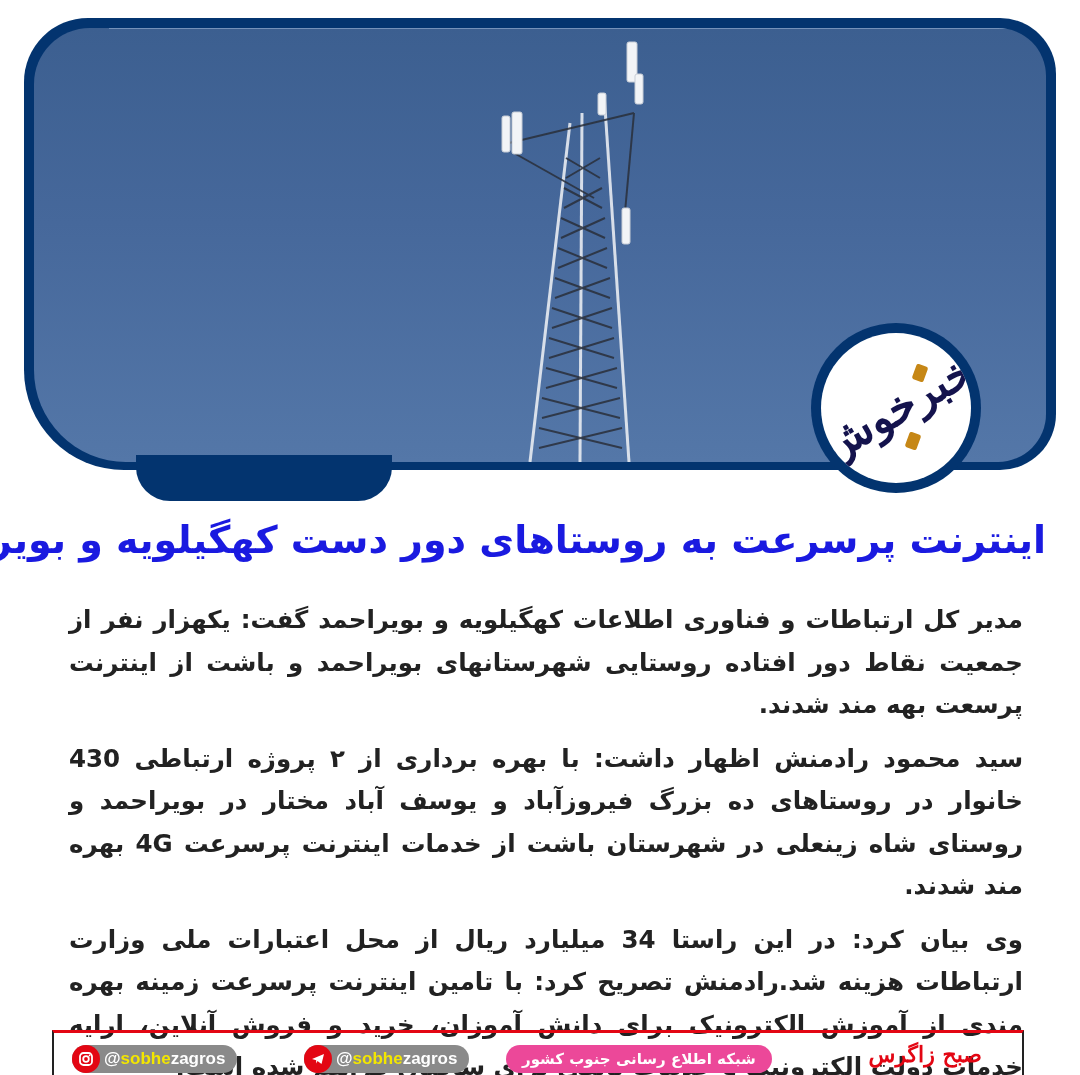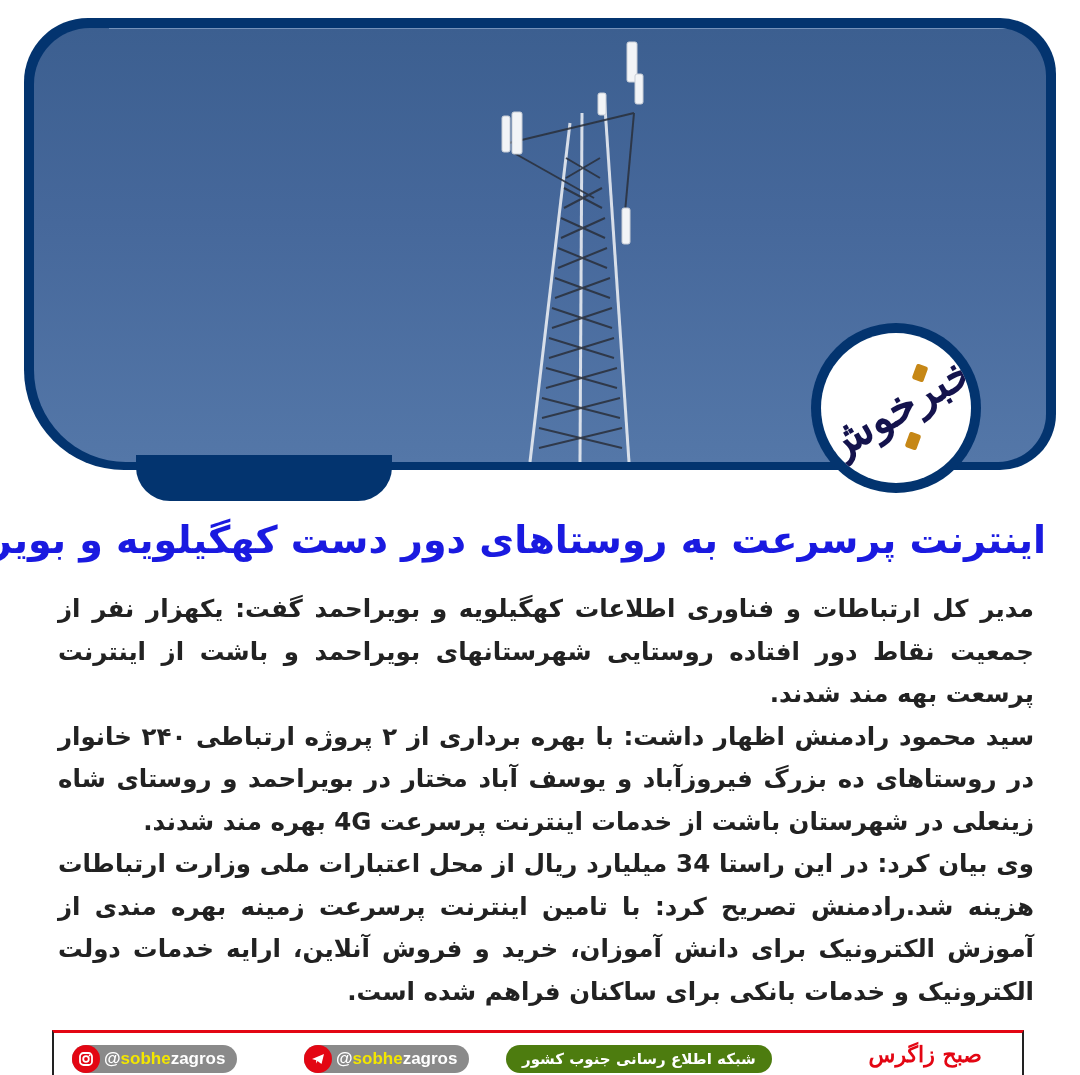--- a/index.html
+++ b/index.html
@@ -16,28 +16,28 @@
       background:#03346f; }
     .logo { position:absolute; left:821px; top:333px; width:150px; height:150px; border-radius:50%; background:#ffffff;
       display:flex; align-items:center; justify-content:center; overflow:hidden; }
     .logo-text { font-family:"DejaVu Serif", serif; font-size:44px; color:#14134d; font-weight:bold; transform:rotate(-30deg); }
     .logo-dot { position:absolute; width:12px; height:16px; background:#c68716; border-radius:2px; transform:rotate(20deg); }
     .headline { position:absolute; left:36px; top:510px; width:1010px; height:60px; text-align:center; direction:rtl;
       font-family:"DejaVu Sans", sans-serif; font-weight:bold; font-size:38px; color:#1a1ae0; line-height:60px;
       white-space:nowrap; letter-spacing:-1px; }
     .body-text { position:absolute; left:58px; top:588px; width:976px; direction:rtl; text-align:justify;
       font-family:"DejaVu Sans", sans-serif; font-weight:bold; font-size:24.5px; line-height:42.5px; color:#222; }
-    .body-text p { margin:0; text-align-last:right; }
+    .body-text p { margin:11px; text-align-last:right; }
     .footer { position:absolute; left:52px; top:1030px; width:968px; height:45px; border-top:3px solid #e30613;
       border-left:2px solid #222; border-right:2px solid #222; }
     .pill { position:absolute; top:12px; height:28px; border-radius:14px; display:flex; align-items:center; }
     .pill.gray { background:#8a8a8a; color:#fff; font-family:"Liberation Sans", sans-serif; font-weight:bold; font-size:17px; padding:0 12px 0 0; }
     .pill .circ { width:28px; height:28px; border-radius:50%; background:#e30613; display:flex; align-items:center; justify-content:center; margin-right:4px; }
     .pill .hl { color:#f3e600; }
-    .pill.red { background:#4d7c0f; color:#fff; font-size:15px; font-weight:bold; padding:0 16px; direction:rtl; }
+    .pill.red { background:#ec4899; color:#fff; font-size:15px; font-weight:bold; padding:0 16px; direction:rtl; }
     .brand { position:absolute; right:40px; top:8px; color:#e30613; font-weight:bold; font-size:22px; direction:rtl;
       font-family:"DejaVu Serif", serif;text-align:right; }
   </style>
 </head>
 <body>
 
 <div class="frame"></div>
 <div class="photo">
   <div class="photo-topline"></div>
   <svg width="1012" height="434" viewBox="0 0 1012 434" style="position:absolute;left:0;top:0">
@@ -69,21 +69,21 @@
 <div class="logo">
   <span class="logo-text">خبرخوش</span>
   <span class="logo-dot" style="left:93px;top:32px"></span>
   <span class="logo-dot" style="left:86px;top:100px"></span>
 </div>
 
 <div class="headline">اینترنت پرسرعت به روستاهای دور دست کهگیلویه و بویراحمد رسید</div>
 
 <div class="body-text">
   <p>مدیر کل ارتباطات و فناوری اطلاعات کهگیلویه و بویراحمد گفت: یکهزار نفر از جمعیت نقاط دور افتاده روستایی شهرستانهای بویراحمد و باشت از اینترنت پرسعت بهه مند شدند.</p>
-  <p>سید محمود رادمنش اظهار داشت: با بهره برداری از ۲ پروژه ارتباطی ۲۴۰ خانوار در روستاهای ده بزرگ فیروزآباد و یوسف آباد مختار در بویراحمد و روستای شاه زینعلی در شهرستان باشت از خدمات اینترنت پرسرعت 4G بهره مند شدند.</p>
+  <p>سید محمود رادمنش اظهار داشت: با بهره برداری از ۲ پروژه ارتباطی 430 خانوار در روستاهای ده بزرگ فیروزآباد و یوسف آباد مختار در بویراحمد و روستای شاه زینعلی در شهرستان باشت از خدمات اینترنت پرسرعت 4G بهره مند شدند.</p>
   <p>وی بیان کرد: در این راستا 34 میلیارد ریال از محل اعتبارات ملی وزارت ارتباطات هزینه شد.رادمنش تصریح کرد: با تامین اینترنت پرسرعت زمینه بهره مندی از آموزش الکترونیک برای دانش آموزان، خرید و فروش آنلاین، ارایه خدمات دولت الکترونیک و خدمات بانکی برای ساکنان فراهم شده است.</p>
 </div>
 
 <div class="footer">
   <div class="pill gray" style="left:18px;">
     <span class="circ">
       <svg width="16" height="16" viewBox="0 0 16 16">
           <rect x="2" y="2" width="12" height="12" rx="3.5" fill="none" stroke="#fff" stroke-width="1.8"></rect>
           <circle cx="8" cy="8" r="2.8" fill="none" stroke="#fff" stroke-width="1.8"></circle>
           <circle cx="11.6" cy="4.4" r="0.9" fill="#fff"></circle>

